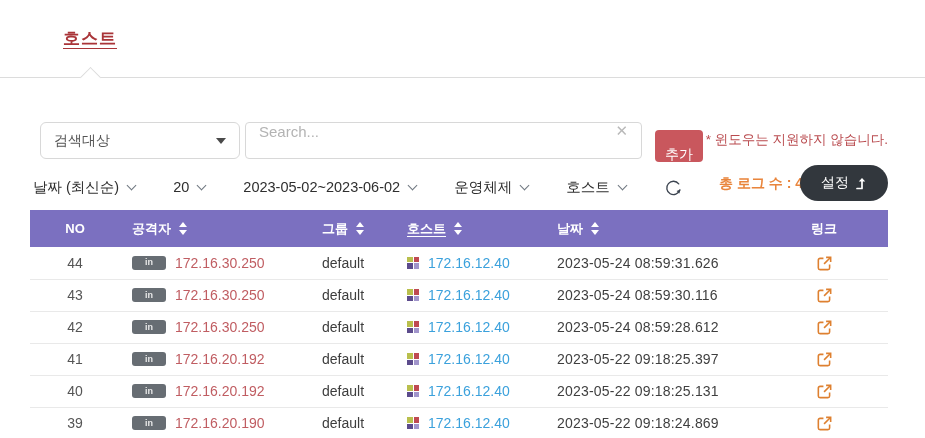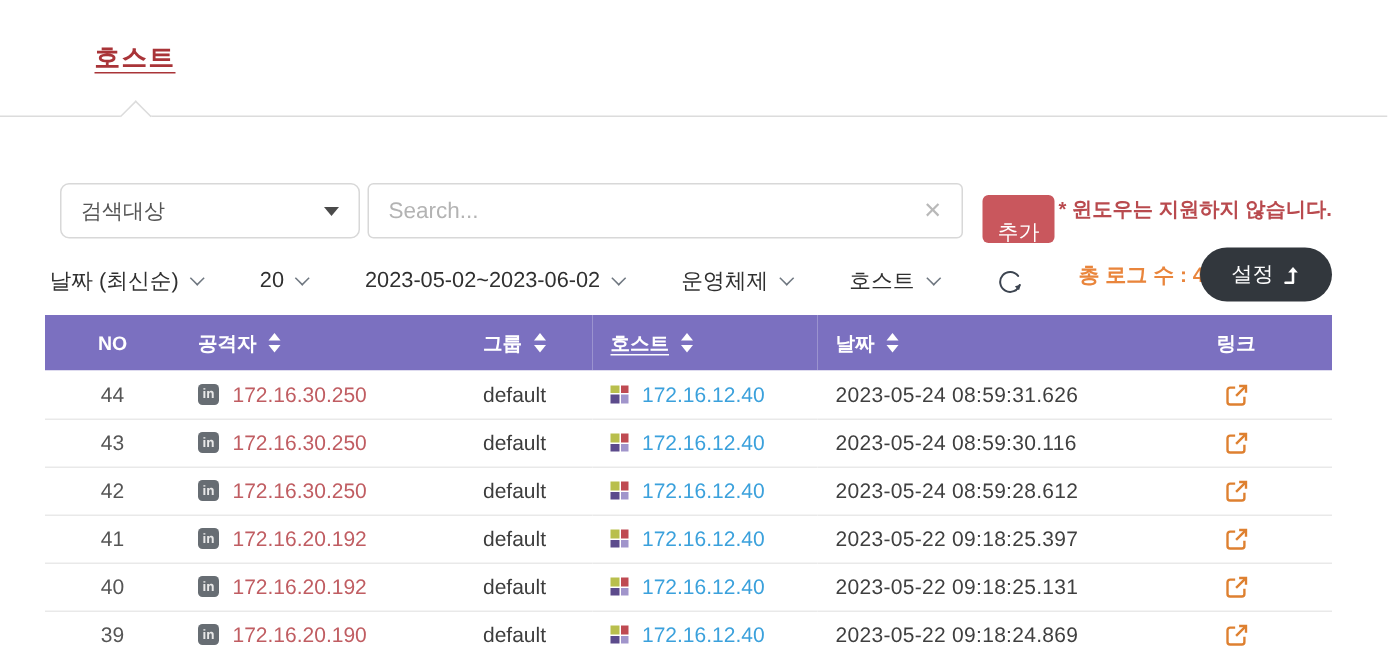--- a/index.html
+++ b/index.html
@@ -31,36 +31,36 @@
     padding:0 13px; font-size:14px; color:#555; cursor:pointer;
   }
   .caret-down {
     width:0; height:0;
     border-left:5px solid transparent; border-right:5px solid transparent;
     border-top:6px solid #4a4a4a;
   }
   .search-box {
     position:absolute; left:245px; top:122px; width:397px; height:37px;
     border:1px solid #d8d8d8; border-radius:4px; background:#fff;
-    display:flex; align-items:center; padding:0 13px;
+    display:flex; align-items:flex-start; padding:0 13px;
   }
   .search-box input {
     flex:1; border:none; outline:none; font-size:15px; color:#333;
     font-family:inherit; background:transparent;
   }
   .search-box input::placeholder { color:#b3b3b3; }
   .clear-x { color:#b9b9b9; font-size:15px; font-weight:bold; cursor:pointer; line-height:1; }
   .add-btn {
     position:absolute; left:655px; top:130px; height:29px; padding:16px 10px;
     background:#c9575d; border:none; border-radius:4px;
     color:#fff; font-size:14px; font-family:inherit; cursor:pointer;
   }
   .notice {
     position:absolute; right:37px; top:131px;
-    font-size:13.5px; font-weight:bold; color:#b94a4e;
+    font-size:13.5px; font-weight:normal; color:#b94a4e;
   }
 
   
   .filters {
     position:absolute; left:33px; top:176px; height:22px;
     display:flex; align-items:center; gap:38px;
     font-size:14.5px; color:#2f2f2f;
   }
   .filter-item { display:flex; align-items:center; gap:9px; cursor:pointer; }
   .chev {
@@ -114,21 +114,21 @@
     font-size:14px; color:#3d3d3d; padding:0 0 0 12px; background:#fff;
   }
   td.no-cell { text-align:center; padding:0; color:#555; }
   .cell-flex { display:flex; align-items:center; gap:9px; }
   .ip-attacker { color:#c05d62; cursor:pointer; }
   .ip-host { color:#3ba1dc; cursor:pointer; }
   td.date-cell { color:#3f3f3f; letter-spacing:0.2px; }
   td.link-cell { padding:0; text-align:center; }
 
   .in-icon {
-    width:14px; height:14px; border-radius:3px; background:#676d73;
+    width:34px; height:14px; border-radius:3px; background:#676d73;
     color:#e8e8e8; font-size:9px; font-weight:bold; line-height:1;
     display:inline-flex; align-items:center; justify-content:center;
     flex:none;
   }
   .host-icon {
     width:12px; height:12px; flex:none;
     display:grid; grid-template-columns:1fr 1fr; gap:1px;
   }
   .host-icon i { display:block; }
   .host-icon .q1 { background:#b9bf4d; }

